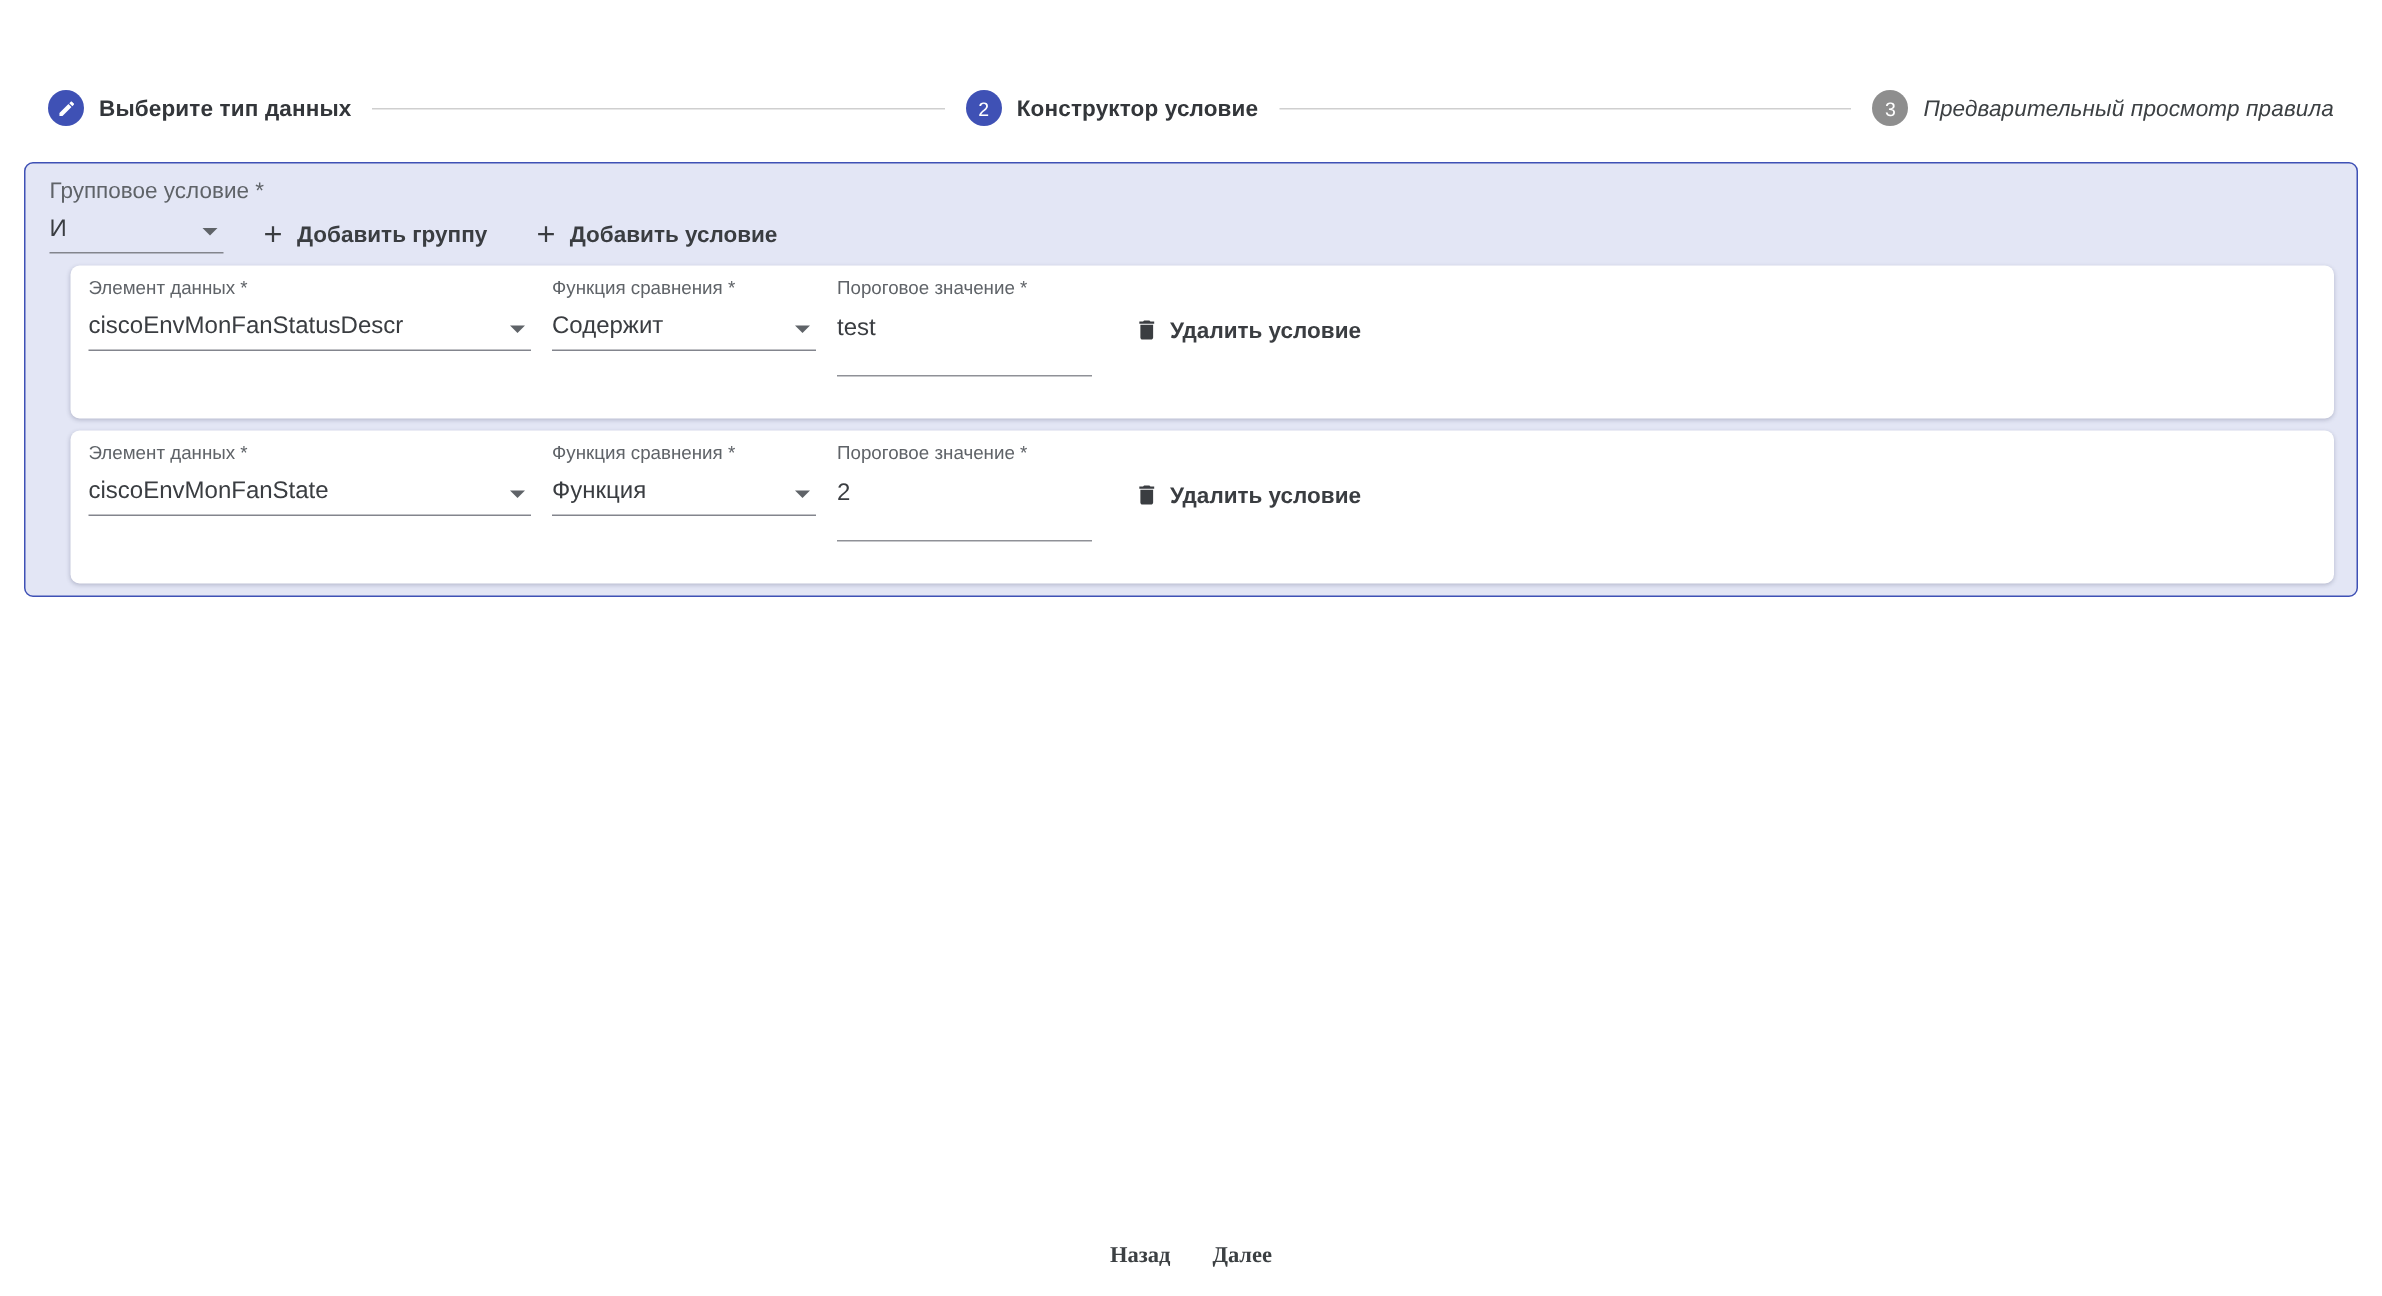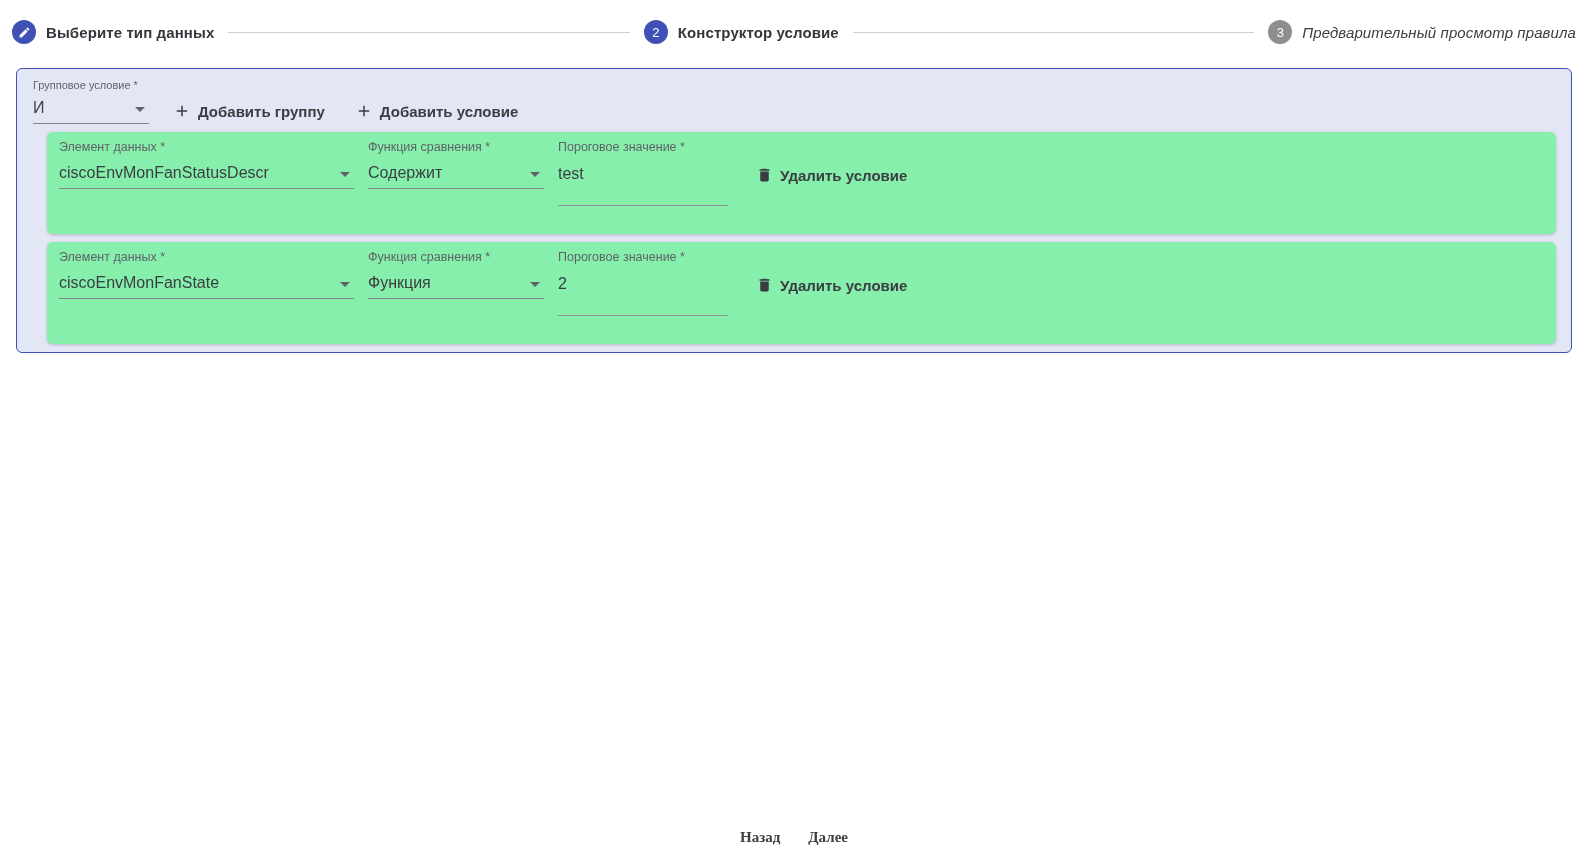--- a/index.html
+++ b/index.html
@@ -5,41 +5,41 @@
   * { box-sizing: border-box; }
   html,body { margin:0; padding:0; }
   body {
     width:1588px; height:864px; position:relative; overflow:hidden;
     background:#ffffff;
     font-family:"Liberation Sans", sans-serif;
     color:#3a3d41;
   }
 
   
-  .stepper { display:flex; align-items:center; height:64px; padding:0 12px; }
+  .stepper { display:flex; align-items:center; height:64px; padding:0 32px;margin-top:40px; }
   .step { display:flex; align-items:center; gap:10px; white-space:nowrap; cursor:pointer; }
   .step-circle {
     width:24px; height:24px; border-radius:50%; flex:0 0 24px;
     display:flex; align-items:center; justify-content:center;
     color:#fff; font-size:13px;
   }
   .step-circle.active   { background:#3f51b5; }
   .step-circle.inactive { background:#8e8e8e; }
   .step-label { font-size:15px; font-weight:700; color:#33363a; letter-spacing:.1px; }
   .step-label.normal { font-weight:400; color:#3c4043;font-style:italic; }
   .connector { flex:1; height:1px; background:#cfcfcf; margin:0 14px; }
 
   
   .group-panel {
     margin:4px 16px 0; background:#e3e6f5;
     border:1.5px solid #3f51b5; border-radius:6px;
     padding:10px 8px 8px;
   }
   .panel-head { margin-left:8px; }
-  .small-label { font-size:11px; color:#5f6368; }
+  .small-label { font-size:15px; color:#5f6368; }
   .head-row { display:flex; align-items:flex-end; margin-top:6px; gap:18px; }
 
   .select {
     display:flex; align-items:flex-end; justify-content:space-between;
     border-bottom:1px solid #83858d; padding:2px 2px 6px 0; cursor:pointer;
   }
   .select .value { font-size:16px; color:#3a3d41; }
   .chevron {
     width:0; height:0; flex:0 0 auto;
     border-left:5px solid transparent; border-right:5px solid transparent;
@@ -51,21 +51,21 @@
     display:flex; align-items:center; gap:7px;
     background:none; border:none; cursor:pointer;
     font-family:"Liberation Sans", sans-serif;
     font-size:15px; font-weight:700; color:#3a3d41;
     padding:4px 6px;
   }
   .text-btn svg { display:block; }
 
   
   .card {
-    background:#86efac; border-radius:6px;
+    background:#ffffff; border-radius:6px;
     margin:8px 7px 0 22px;
     padding:8px 12px 28px;
     box-shadow:0 1px 3px rgba(40,45,80,.25);
     display:flex; align-items:flex-start; gap:14px;
   }
   .field label { display:block; font-size:12.5px; color:#5f6368; margin-bottom:8px; }
   .f-element   { width:295px; }
   .f-function  { width:176px; }
   .f-threshold { width:170px; }
   .underline-input {

